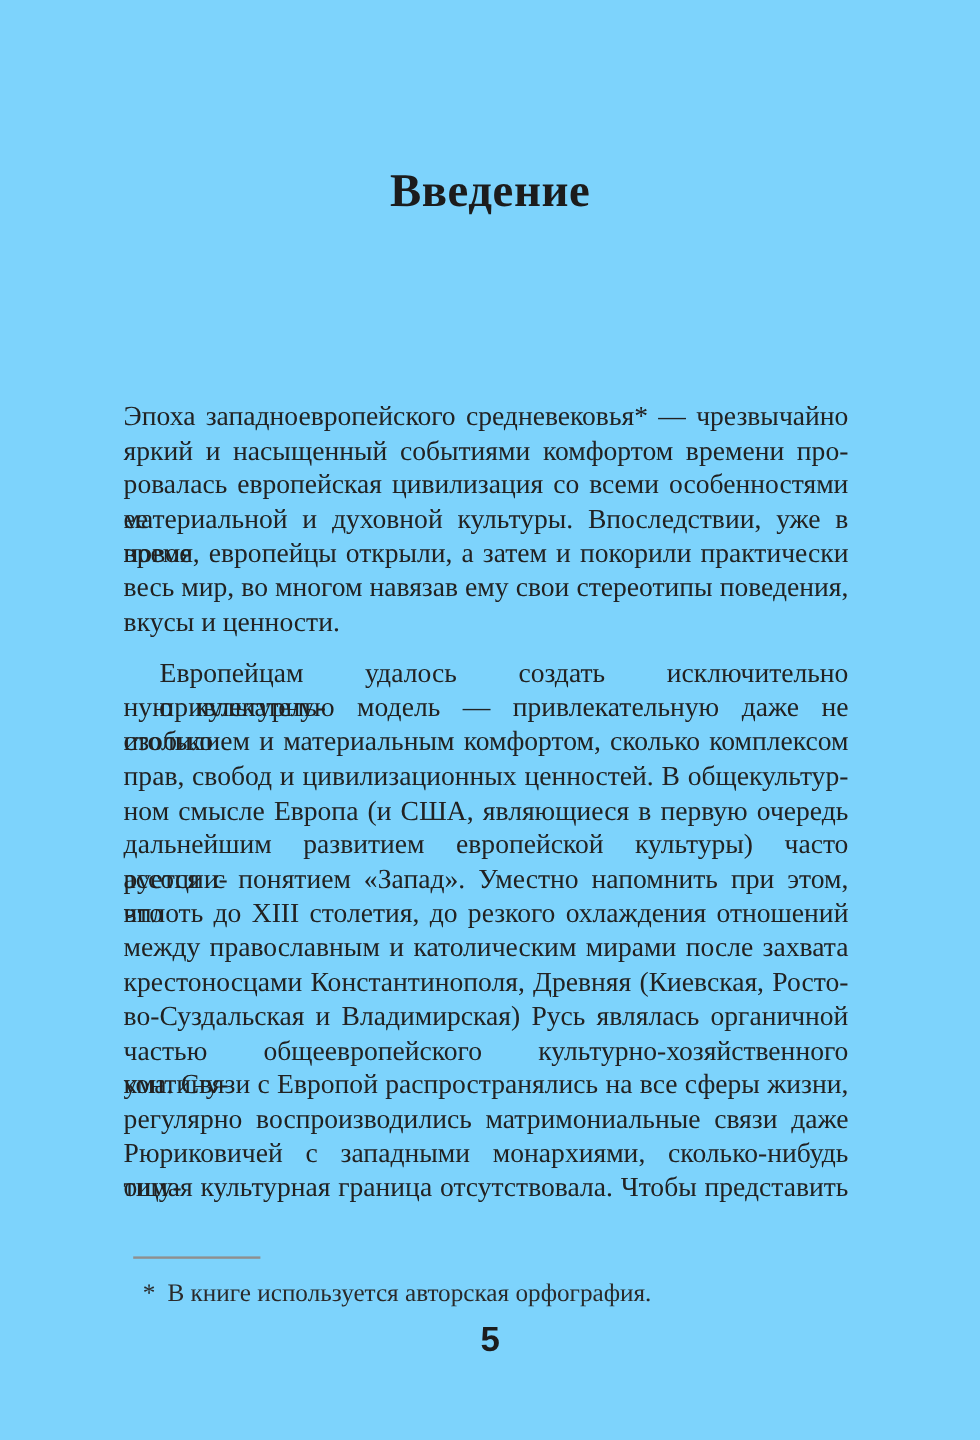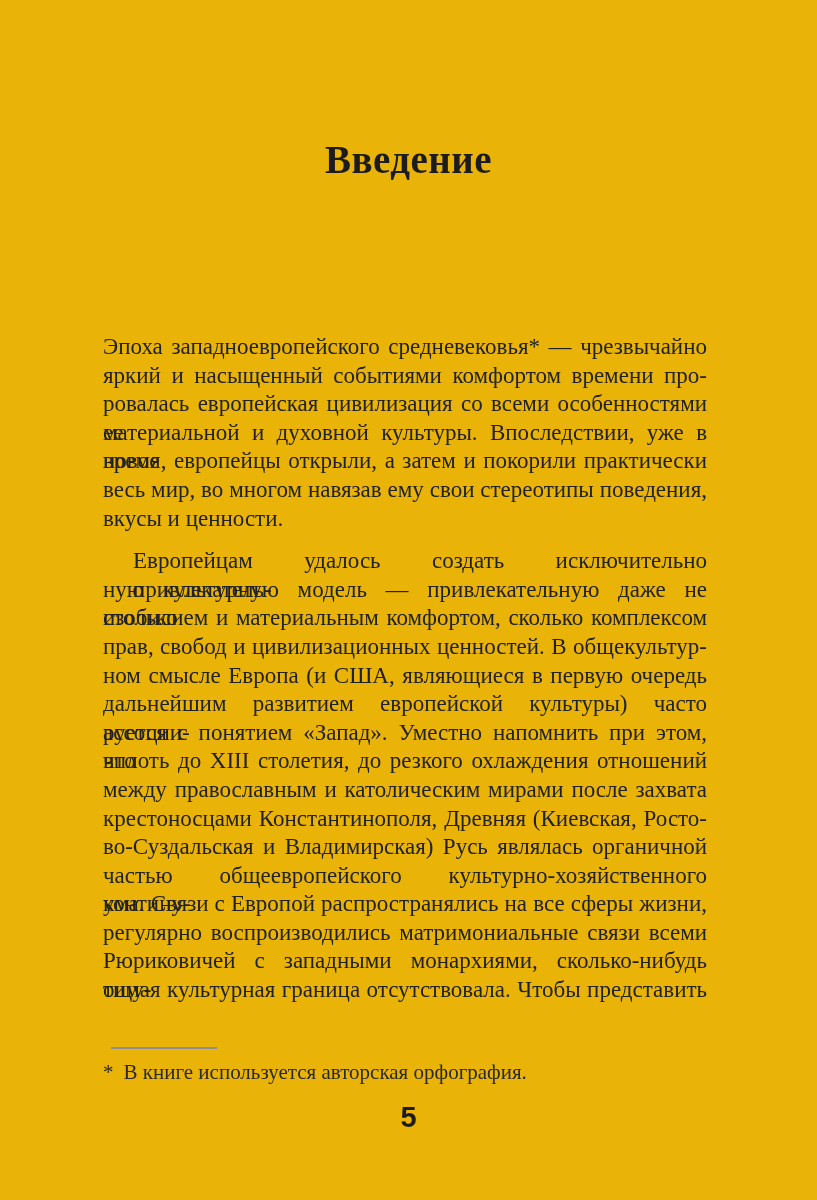--- a/index.html
+++ b/index.html
@@ -4,21 +4,21 @@
 <style>
   html, body {
     margin: 0;
     padding: 0;
     background: #ffffff;
   }
   .page {
     position: relative;
     width: 817px;
     height: 1200px;
-    background: #eab308;
+    background: #7dd3fc;
     overflow: hidden;
     font-family: "Liberation Serif", "DejaVu Serif", serif;
     color: #1d1d1d;
   }
   .chapter-title {
     position: absolute;
     top: 140px;
     left: 0;
     width: 817px;
     margin: 0;
@@ -63,21 +63,21 @@
     width: 604px;
   }
   .footnote-rule {
     width: 106px;
     height: 2px;
     background: #8f8f8f;
     margin-left: 8px;
     margin-bottom: 11px;
   }
   .footnote-line {
-    margin: 0;
+    margin: 16px;
     font-size: 21px;
     line-height: 25px;
     color: #2a2a2a;
     text-align: left;
   }
   .footnote-marker {
     display: inline-block;
     margin-right: 10px;
   }
   .page-number {
@@ -117,21 +117,21 @@
       <span class="line" style="display:block">прав, свобод и цивилизационных ценностей. В общекультур-</span>
       <span class="line" style="display:block">ном смысле Европа (и США, являющиеся в первую очередь</span>
       <span class="line" style="display:block">дальнейшим развитием европейской культуры) часто ассоции-</span>
       <span class="line" style="display:block">руется с понятием «Запад». Уместно напомнить при этом, что</span>
       <span class="line" style="display:block">вплоть до XIII столетия, до резкого охлаждения отношений</span>
       <span class="line" style="display:block">между православным и католическим мирами после захвата</span>
       <span class="line" style="display:block">крестоносцами Константинополя, Древняя (Киевская, Росто-</span>
       <span class="line" style="display:block">во-Суздальская и Владимирская) Русь являлась органичной</span>
       <span class="line" style="display:block">частью общеевропейского культурно-хозяйственного контину-</span>
       <span class="line" style="display:block">ума. Связи с Европой распространялись на все сферы жизни,</span>
-      <span class="line" style="display:block">регулярно воспроизводились матримониальные связи всеми</span>
+      <span class="line" style="display:block">регулярно воспроизводились матримониальные связи даже</span>
       <span class="line" style="display:block">Рюриковичей с западными монархиями, сколько-нибудь ощу-</span>
       <span class="line" style="display:block">тимая культурная граница отсутствовала. Чтобы представить</span>
     </p>
   </div>
 
   <div class="footnote">
     <div class="footnote-rule"></div>
     <p class="footnote-line">
       <span class="footnote-marker">*</span><span>В книге используется авторская орфография.</span>
     </p>

